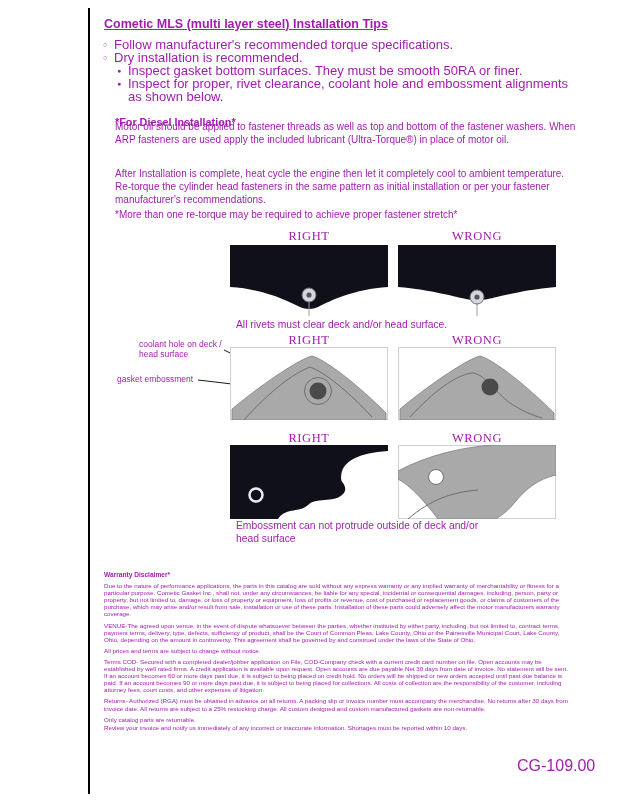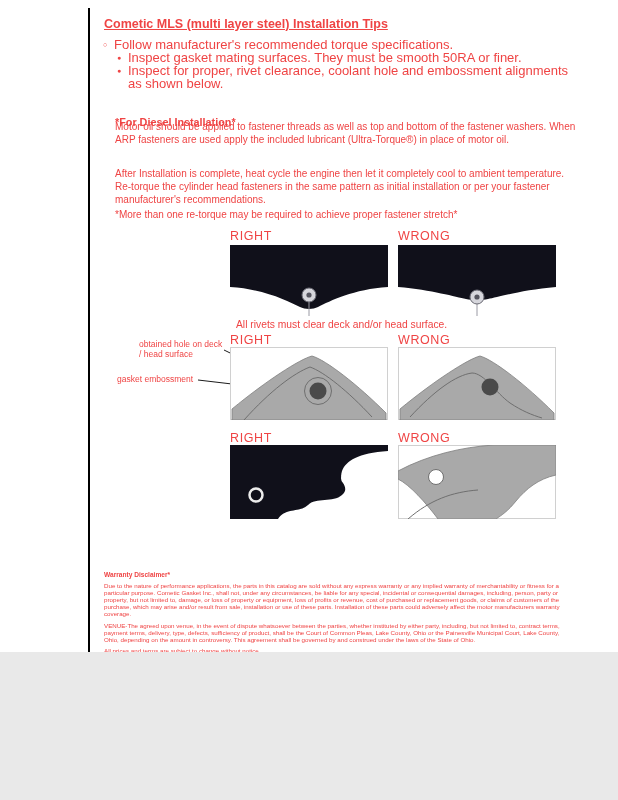--- a/index.html
+++ b/index.html
@@ -1,24 +1,24 @@
 <!DOCTYPE html>
 <html><head>
 <meta charset="utf-8">
 <style>
   * { box-sizing: border-box; }
   html, body { margin: 0; padding: 0; background: #e9e9e9; }
   .page {
     position: relative;
     width: 618px;
-    height: 652px;
+    height: 800px;
     margin: 0 auto;
     background: #ffffff;
     font-family: "Liberation Sans", sans-serif;
-    color: #ef4444;
+    color: #a21caf;
     overflow: hidden;
   }
   .left-rule {
     position: absolute;
     left: 88px; top: 8px;
     width: 2px; height: 786px;
     background: #000;
   }
   .title {
     position: absolute;
@@ -63,23 +63,24 @@
     line-height: 13.2px;
     margin: 0;
   }
   .para1 { top: 120px; }
   .para2 { top: 167px; }
   .note  { top: 208px; }
 
   .dg-label {
     position: absolute;
     width: 158px;
-    text-align: left;
+    text-align: center;
     font-size: 12.5px;
     letter-spacing: 0.6px;
+    font-family: Liberation Serif, serif;
   }
   .dg-img { position: absolute; width: 158px; }
   .dg-img svg { display: block; }
   .dg-caption {
     position: absolute;
     left: 236px;
     font-size: 10.3px;
     line-height: 13px;
     margin: 0;
   }
@@ -112,22 +113,23 @@
 <body>
 
 <div class="page">
 
   <div class="left-rule"></div>
 
   <div class="title">Cometic MLS (multi layer steel) Installation Tips</div>
 
   <ul class="tips">
     <li>Follow manufacturer's recommended torque specifications.</li>
+    <li>Dry installation is recommended.</li>
     <ul class="subtips">
-      <li>Inspect gasket mating surfaces.  They must be smooth 50RA or finer.</li>
+      <li>Inspect gasket bottom surfaces.  They must be smooth 50RA or finer.</li>
       <li>Inspect for proper, rivet clearance, coolant hole and embossment alignments as shown below.</li>
     </ul>
   </ul>
 
   <div class="diesel-heading">*For Diesel Installation*</div>
   <p class="body-para para1">Motor oil should be applied to fastener threads as well as top and bottom of the fastener washers. When ARP fasteners are used apply the included lubricant (Ultra-Torque®) in place of motor oil.</p>
   <p class="body-para para2">After Installation is complete, heat cycle the engine then let it completely cool to ambient temperature. Re-torque the cylinder head fasteners in the same pattern as initial installation or per your fastener manufacturer's recommendations.</p>
   <p class="body-para note">*More than one re-torque may be required to achieve proper fastener stretch*</p>
 
   <div class="dg-label" style="left:230px; top:229px;">RIGHT</div>
@@ -149,21 +151,21 @@
       <line x1="79" y1="54" x2="79" y2="71" stroke="#9a9aa4" stroke-width="1"></line>
       <circle cx="79" cy="52" r="7" fill="#d6d6dc" stroke="#6a6a74" stroke-width="1"></circle>
       <circle cx="79" cy="52" r="2.6" fill="#55555f"></circle>
     </svg>
   </div>
   <p class="dg-caption" style="top:318px;">All rivets must clear deck and/or head surface.</p>
 
   <div class="dg-label" style="left:230px; top:333px;">RIGHT</div>
   <div class="dg-label" style="left:398px; top:333px;">WRONG</div>
 
-  <div class="side-label coolant-label">obtained hole on deck / head surface</div>
+  <div class="side-label coolant-label">coolant hole on deck / head surface</div>
   <div class="side-label emboss-label">gasket embossment</div>
 
   <svg class="connectors" width="118" height="50" viewBox="0 0 118 50">
     <line x1="28" y1="5" x2="108" y2="44" stroke="#000" stroke-width="0.9"></line>
     <line x1="2" y1="35" x2="104" y2="47" stroke="#000" stroke-width="0.9"></line>
   </svg>
 
   <div class="dg-img" style="left:230px; top:347px;">
     <svg width="158" height="73" viewBox="0 0 158 73">
       <rect x="0.5" y="0.5" width="157" height="72" fill="#ffffff" stroke="#d0d0d0" stroke-width="1"></rect>
@@ -194,20 +196,21 @@
     </svg>
   </div>
   <div class="dg-img" style="left:398px; top:445px;">
     <svg width="158" height="74" viewBox="0 0 158 74">
       <rect x="0.5" y="0.5" width="157" height="73" fill="#ffffff" stroke="#d0d0d0" stroke-width="1"></rect>
       <path d="M0,26 C30,10 64,2 96,0 L158,0 L158,30 C140,34 128,44 118,56 C110,66 104,70 98,74 L40,74 C28,58 12,40 0,34 Z" fill="#a9a9a9" stroke="#7e7e7e" stroke-width="0.8"></path>
       <circle cx="38" cy="32" r="7.5" fill="#ffffff" stroke="#6f6f6f" stroke-width="1"></circle>
       <path d="M10,74 C32,55 54,47 80,45" fill="none" stroke="#6f6f6f" stroke-width="1"></path>
     </svg>
   </div>
+  <p class="dg-caption" style="top:519px; width:245px;">Embossment can not protrude outside of deck and/or head surface</p>
 
   <div class="legal">
     <p class="legal-title">Warranty Disclaimer*</p>
     <p>Due to the nature of performance applications, the parts in this catalog are sold without any express warranty or any implied warranty of merchantability or fitness for a particular purpose.  Cometic Gasket Inc., shall not, under any circumstances, be liable for any special, incidental or consequential damages, including, person, party or property, but not limited to, damage, or loss of property or equipment, loss of profits or revenue, cost of purchased or replacement goods, or claims of customers of the purchase, which may arise and/or result from sale, installation or use of these parts.  Installation of these parts could adversely affect the motor manufacturers warranty coverage.</p>
     <p>VENUE-The agreed upon venue, in the event of dispute whatsoever between the parties, whether instituted by either party, including, but not limited to, contract terms, payment terms, delivery, type, defects, sufficiency of product, shall be the Court of Common Pleas, Lake County, Ohio or the Painesville Municipal Court, Lake County, Ohio, depending on the amount in controversy. This agreement shall be governed by and construed under the laws of the State of Ohio.</p>
     <p>All prices and terms are subject to change without notice.</p>
     <p>Terms COD- Secured with a completed dealer/jobber application on File, COD-Company check with a current credit card number on file.  Open accounts may be established by well rated firms.  A credit application is available upon request.  Open accounts are due payable Net 30 days from date of invoice.  No statement will be sent.  If an account becomes 60 or more days past due, it is subject to being placed on credit hold.  No orders will be shipped or new orders accepted until past due balance is paid.  If an account becomes 90 or more days past due, it is subject to being placed for collections.  All costs of collection are the responsibility of the customer, including attorney fees, court costs, and other expenses of litigation.</p>
     <p>Returns- Authorized (RGA) must be obtained in advance on all returns.  A packing slip or invoice number must accompany the merchandise.  No returns after 30 days from invoice date.  All returns are subject to a 25% restocking charge.  All custom designed and custom manufactured gaskets are non-returnable.</p>
     <p class="tight">Only catalog parts are returnable.</p>
     <p>Review your invoice and notify us immediately of any incorrect or inaccurate information.  Shortages must be reported within 10 days.</p>

